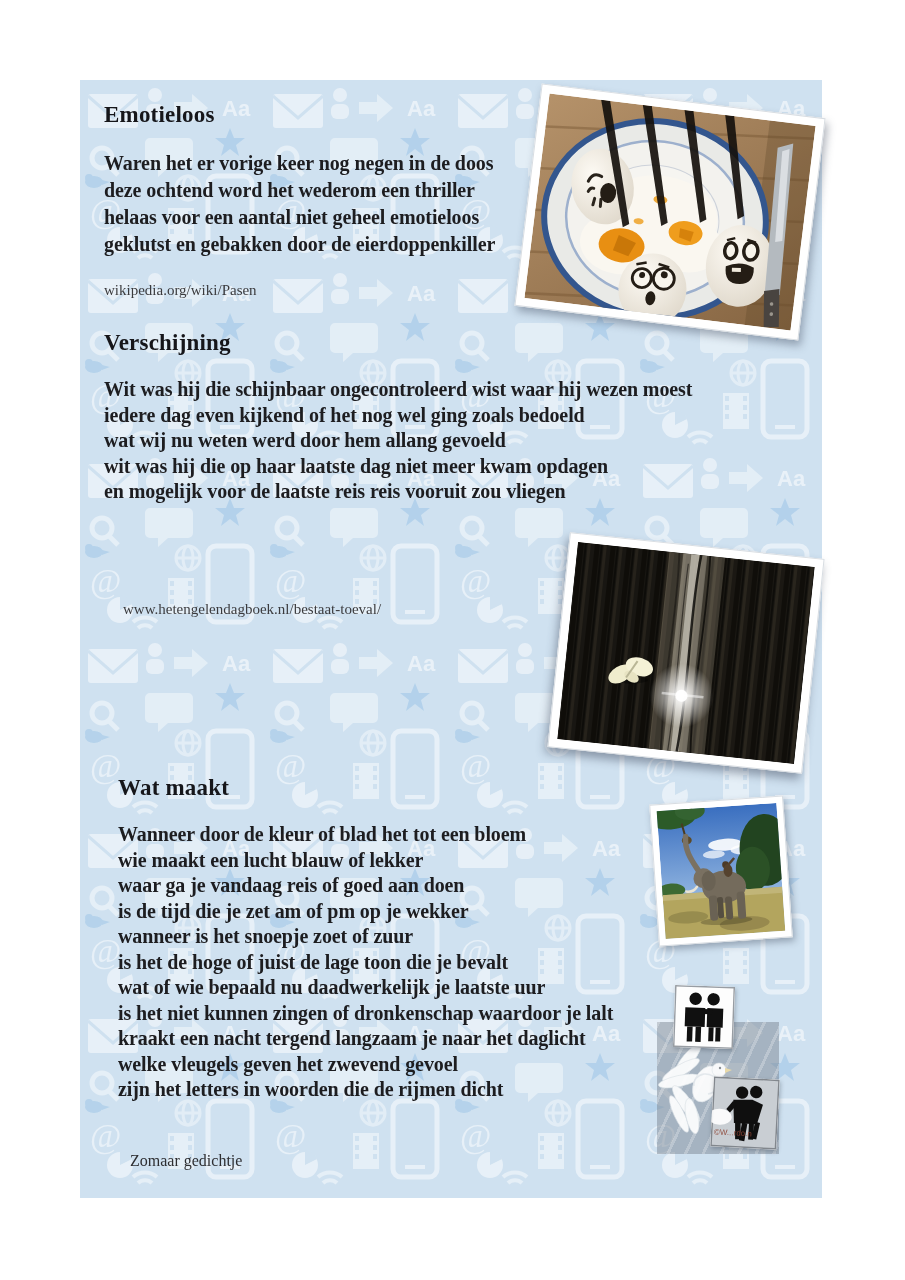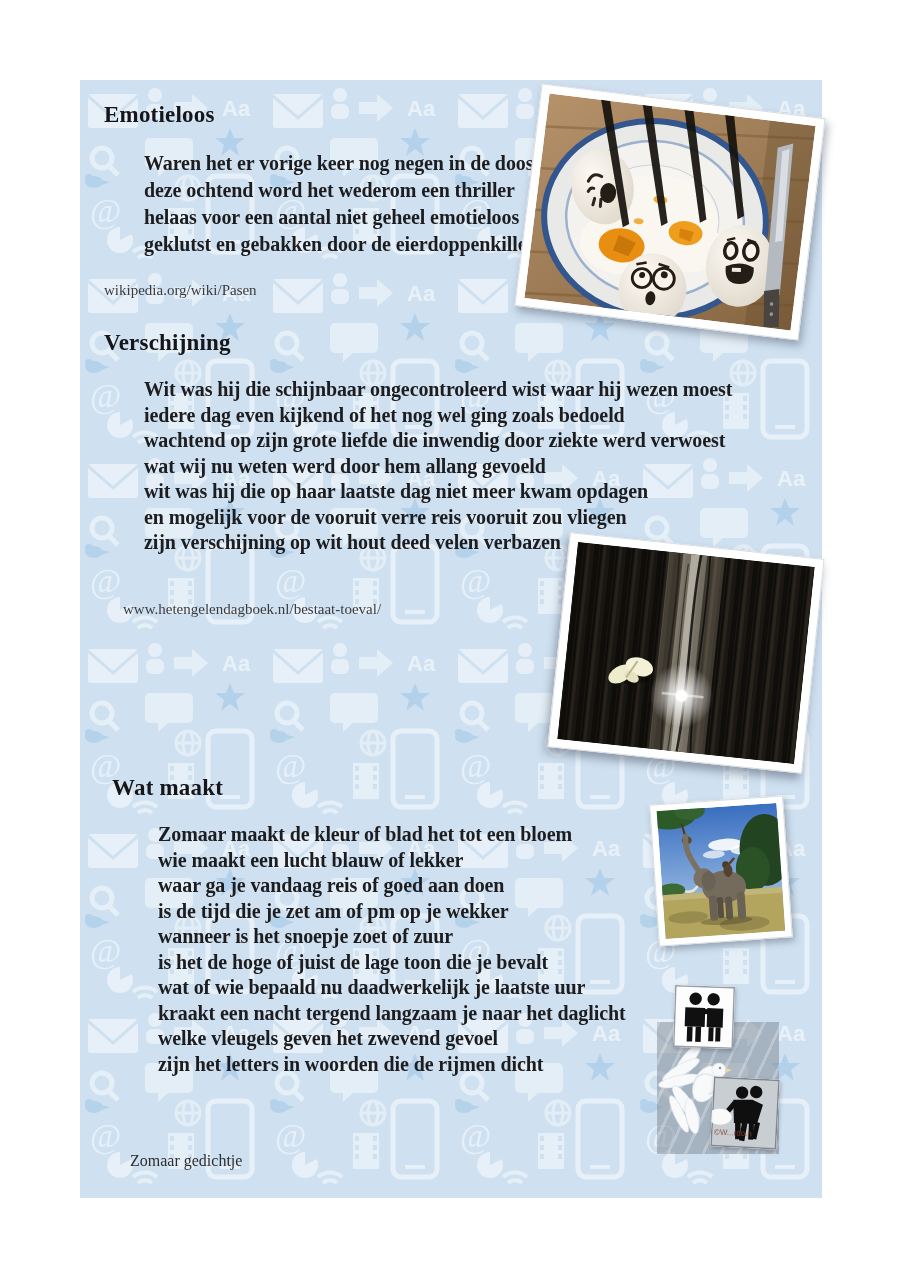--- a/index.html
+++ b/index.html
@@ -4,21 +4,21 @@
 <style>
   html,body{margin:0;padding:0;background:#ffffff;}
   .canvas{position:relative;width:905px;height:1236px;background:#ffffff;overflow:hidden;
           font-family:"Liberation Serif",serif;}
   
   .pattern-area{position:absolute;left:80px;top:80px;width:742px;height:1118px;background:#cfe1f0;}
   .pattern-area svg{display:block;}
 
   
   .sec-title{position:absolute;font-weight:700;font-size:23px;color:#16161a;letter-spacing:.2px;white-space:nowrap;}
-  .poem{position:absolute;font-weight:700;font-size:20px;color:#1d1d20;letter-spacing:-.1px;white-space:nowrap;margin-left:40px;}
+  .poem{position:absolute;font-weight:700;font-size:20px;color:#1d1d20;letter-spacing:-.1px;white-space:nowrap;}
   .poem-1{line-height:27px;}
   .poem-2,.poem-3{line-height:25.5px;}
   .src{position:absolute;font-weight:400;font-size:15px;color:#3b3b3e;white-space:nowrap;}
   .footer-note{position:absolute;font-weight:400;font-size:16px;color:#2e2e31;white-space:nowrap;}
 
   
   .photo{position:absolute;background:#fff;border:1px solid #d8dde2;}
   .photo svg{display:block;}
   .photo-eggs{left:527px;top:100px;padding:8px;transform:rotate(7deg);
               box-shadow:3px 5px 9px rgba(55,65,85,.40);}
@@ -123,37 +123,36 @@
     <div>deze ochtend word het wederom een thriller</div>
     <div>helaas voor een aantal niet geheel emotieloos</div>
     <div>geklutst en gebakken door de eierdoppenkiller</div>
   </div>
   <div class="src" style="left:104px;top:282px;">wikipedia.org/wiki/Pasen</div>
 
   <div class="sec-title" style="left:104px;top:330px;">Verschijning</div>
   <div class="poem poem-2" style="left:104px;top:377px;">
     <div>Wit was hij die schijnbaar ongecontroleerd wist waar hij wezen moest</div>
     <div>iedere dag even kijkend of het nog wel ging zoals bedoeld</div>
-    <div>wachtend op zijn grote liefde die inwendig door ziekte werd verwoest</div>
     <div>wat wij nu weten werd door hem allang gevoeld</div>
     <div>wit was hij die op haar laatste dag niet meer kwam opdagen</div>
-    <div>en mogelijk voor de vooruit verre reis vooruit zou vliegen</div>
-    <div>zijn verschijning op wit hout deed velen verbazen</div>
+    <div>en mogelijk voor de laatste reis reis vooruit zou vliegen</div>
   </div>
   <div class="src" style="left:104px;top:601px;margin-left:19px;">www.hetengelendagboek.nl/bestaat-toeval/</div>
 
-  <div class="sec-title" style="left:112px;top:775px;">Wat maakt</div>
+  <div class="sec-title" style="left:118px;top:775px;">Wat maakt</div>
   <div class="poem poem-3" style="left:118px;top:822px;">
-    <div>Zomaar maakt de kleur of blad het tot een bloem</div>
+    <div>Wanneer door de kleur of blad het tot een bloem</div>
     <div>wie maakt een lucht blauw of lekker</div>
     <div>waar ga je vandaag reis of goed aan doen</div>
     <div>is de tijd die je zet am of pm op je wekker</div>
     <div>wanneer is het snoepje zoet of zuur</div>
     <div>is het de hoge of juist de lage toon die je bevalt</div>
     <div>wat of wie bepaald nu daadwerkelijk je laatste uur</div>
+    <div>is het niet kunnen zingen of dronkenschap waardoor je lalt</div>
     <div>kraakt een nacht tergend langzaam je naar het daglicht</div>
     <div>welke vleugels geven het zwevend gevoel</div>
     <div>zijn het letters in woorden die de rijmen dicht</div>
   </div>
   <div class="footer-note" style="left:130px;top:1152px;">Zomaar gedichtje</div>
 
   <div class="photo photo-eggs">
     <svg width="268" height="206" viewBox="0 0 268 206">
       <defs>
         <linearGradient id="woodG" x1="0" y1="0" x2="1" y2="1">

